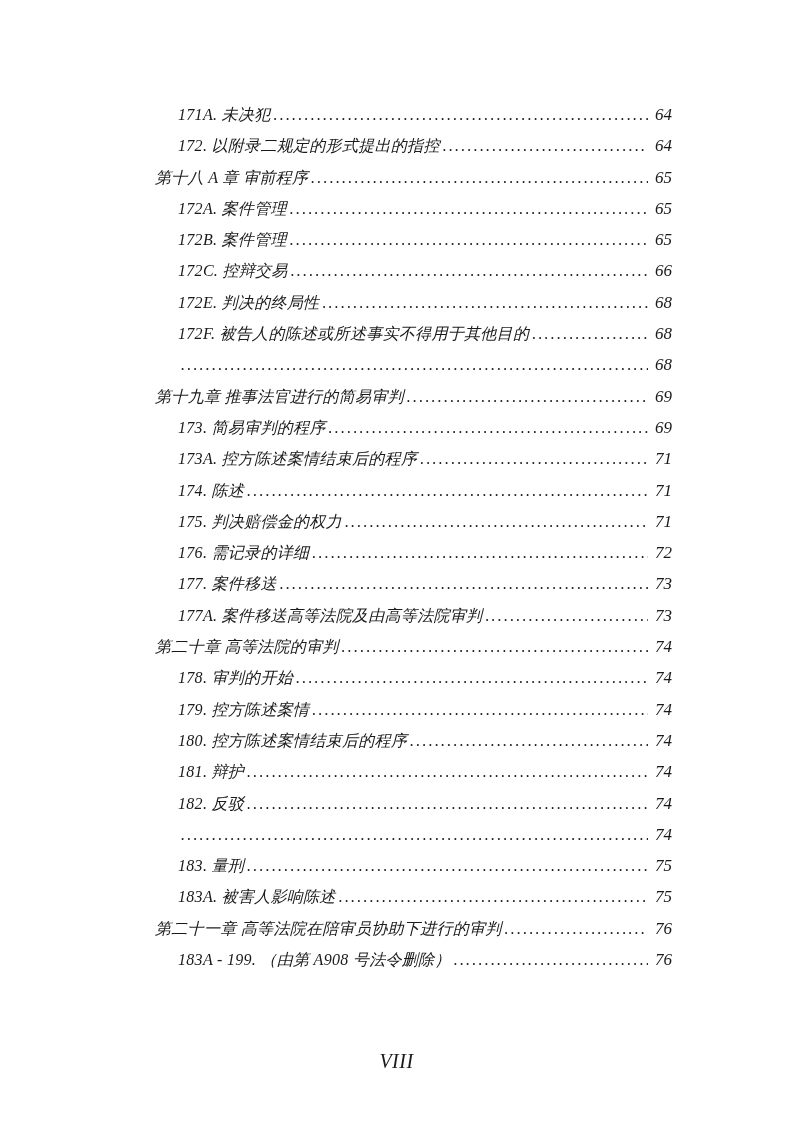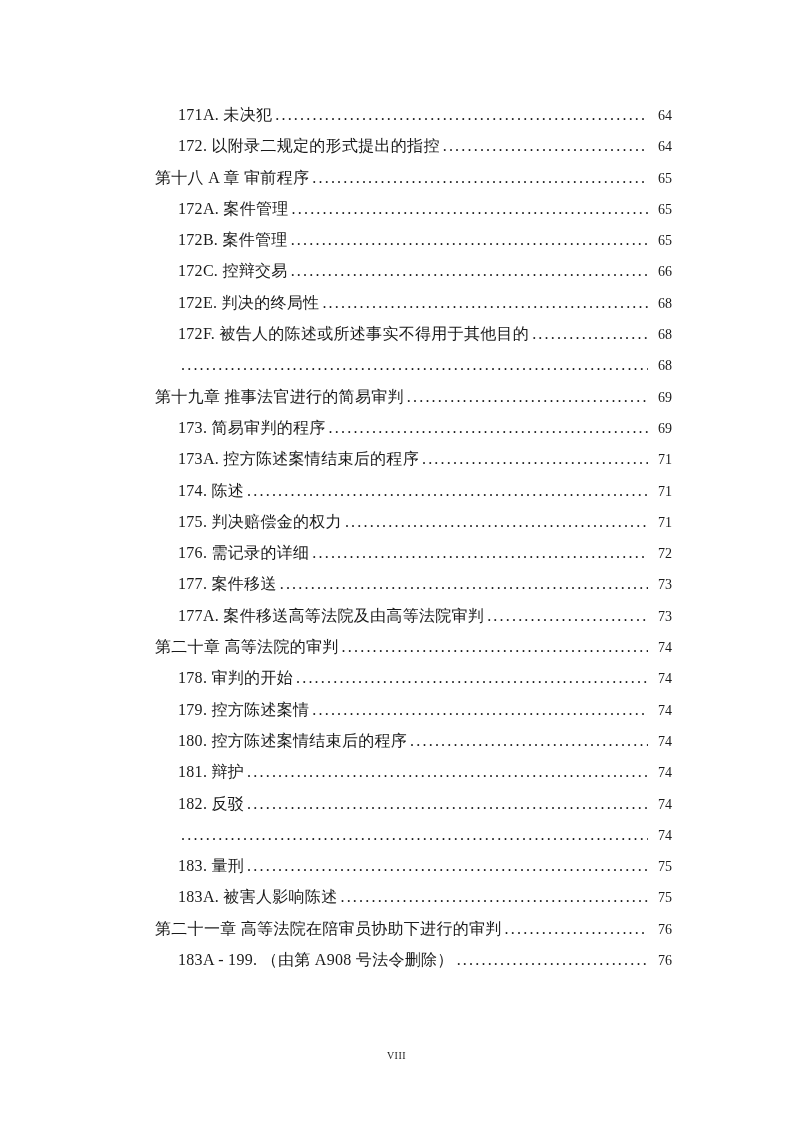--- a/index.html
+++ b/index.html
@@ -8,20 +8,21 @@
     background: #ffffff;
   }
   .page {
     position: relative;
     width: 793px;
     height: 1122px;
     background: #ffffff;
     color: #1a1a1a;
     font-family: "Liberation Serif", "DejaVu Serif", serif;
     overflow: hidden;
+    font-style: italic;
   }
   .toc {
     position: absolute;
     top: 99px;
     left: 0;
     right: 0;
     padding-left: 155px;
     padding-right: 121px;
   }
   .toc-row {
@@ -48,29 +49,29 @@
   .toc-leader::after {
     content: "..................................................................................................................................................................";
     letter-spacing: 2.2px;
     font-size: 16px;
     color: #1a1a1a;
   }
   .toc-page {
     flex: 0 0 auto;
     min-width: 20px;
     text-align: right;
-    font-size: 14px;
+    font-size: 17px;
   }
   .footer {
     position: absolute;
     left: 0;
     right: 0;
     top: 1050px;
     text-align: center;
-    font-size: 10px;
+    font-size: 20px;
     letter-spacing: 0.5px;
   }
 </style>
 </head>
 <body>
 
 <div class="page">
   <div class="toc" id="toc">
       <div class="toc-row section">
         <span class="toc-label">171A. 未决犯</span>

